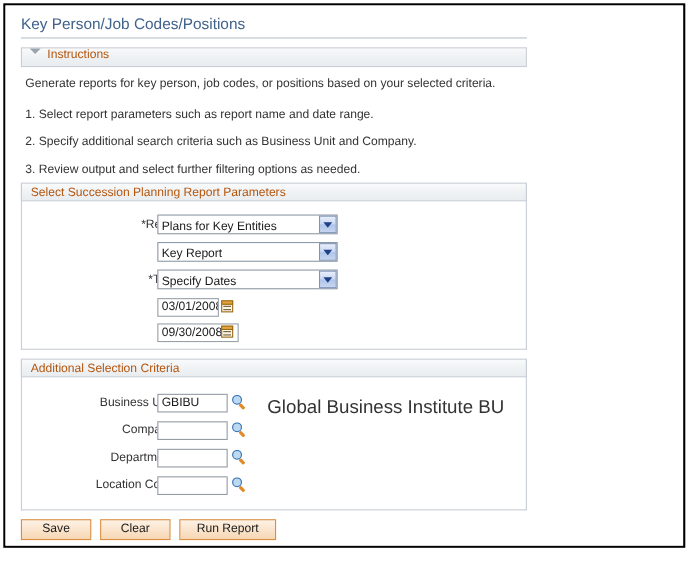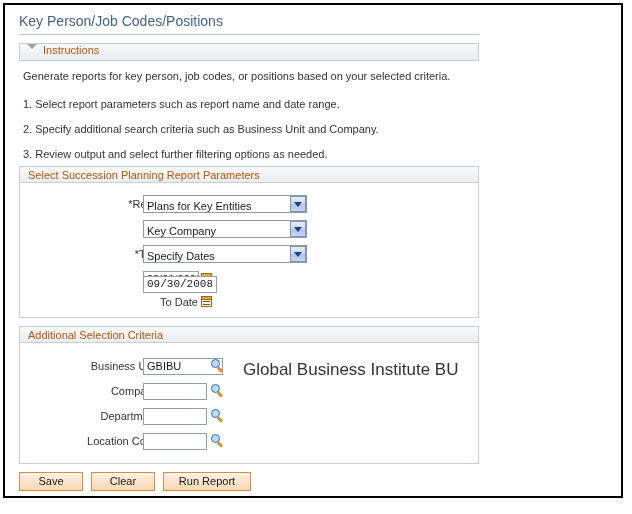--- a/index.html
+++ b/index.html
@@ -308,21 +308,21 @@
         <div class="field-label" style="left:60px; top:15px; width:118px;">*Report Name</div>
         <div class="ps-select" style="left:123px; top:12px; width:164px;">
           <span class="sel-text">Plans for Key Entities</span>
           <span class="sel-btn">
               <span class="chev"></span>
             </span>
         </div>
 
         <div class="field-label" style="left:60px; top:40px; width:118px;">*Key Entity</div>
         <div class="ps-select" style="left:123px; top:37px; width:164px;">
-          <span class="sel-text">Key Company</span>
+          <span class="sel-text">Key Report</span>
           <span class="sel-btn">
               <span class="chev"></span>
             </span>
         </div>
 
         <div class="field-label" style="left:60px; top:65px; width:118px;">*Time Frame</div>
         <div class="ps-select" style="left:123px; top:62px; width:164px;">
           <span class="sel-text">Specify Dates</span>
           <span class="sel-btn">
               <span class="chev"></span>
@@ -331,38 +331,38 @@
 
         <div class="field-label" style="left:60px; top:90px; width:118px;">From Date</div>
         <div class="ps-input date" style="left:123px; top:88px; width:56px;">03/01/2008</div>
         <div class="cal-icon" style="left:181px; top:90px;">
           <div class="cal-bot"></div>
             <div class="cal-top"></div>
             <div class="cal-mark"></div>
         </div>
 
         <div class="field-label" style="left:60px; top:113px; width:118px;">To Date</div>
-        <div class="ps-input date" style="left:123px; top:93px; width:74px;font-family:Liberation Mono, monospace;">09/30/2008</div>
+        <div class="ps-input date" style="left:123px; top:111px; width:74px;">09/30/2008</div>
         <div class="cal-icon" style="left:181px; top:113px;">
           <div class="cal-bot"></div>
             <div class="cal-top"></div>
             <div class="cal-mark"></div>
         </div>
 
       </div>
     </div>
 
     <div class="groupbox" id="groupbox-criteria">
       <div class="group-header">
         <span class="group-header-label">Additional Selection Criteria</span>
       </div>
       <div class="group-inner">
 
         <div class="field-label" style="left:40px; top:17px; width:98px;">Business Unit</div>
-        <div class="ps-input" style="left:123px; top:15px; width:80px;">GBIBU</div>
+        <div class="ps-input" style="left:123px; top:15px; width:64px;">GBIBU</div>
         <div class="mag-icon" style="left:191px; top:16px;">
           <span class="lens"></span>
             <span class="handle"></span>
         </div>
         <div class="prompt-text" style="left:223px; top:17px;">Global Business Institute BU</div>
 
         <div class="field-label" style="left:40px; top:42px; width:98px;">Company</div>
         <div class="ps-input" style="left:123px; top:40px; width:64px;"></div>
         <div class="mag-icon" style="left:191px; top:41px;">
           <span class="lens"></span>

